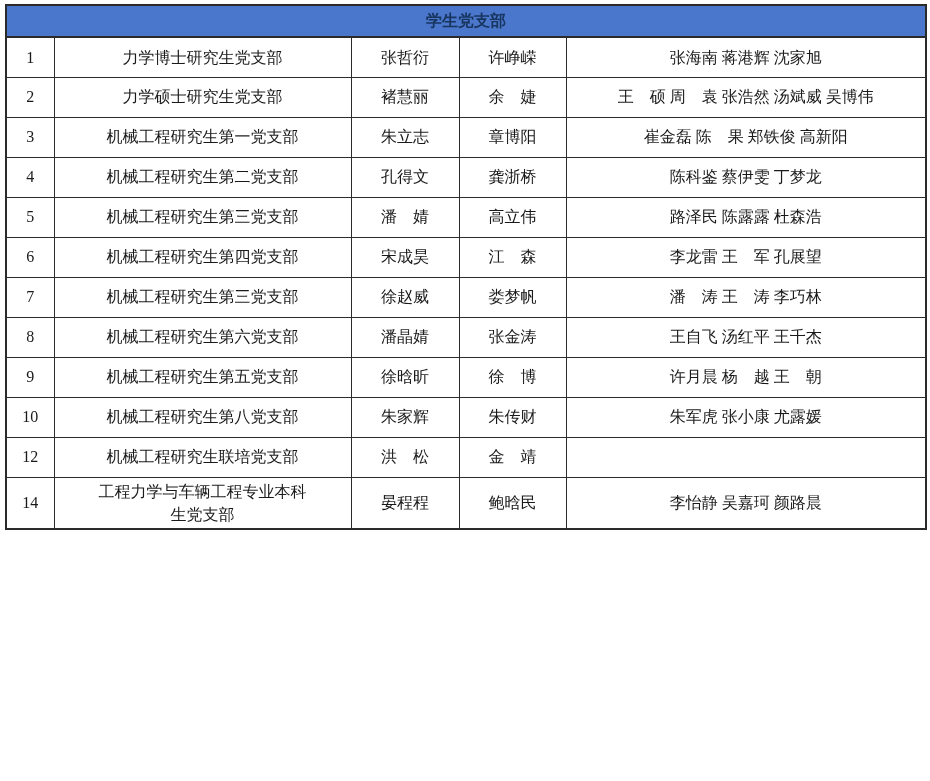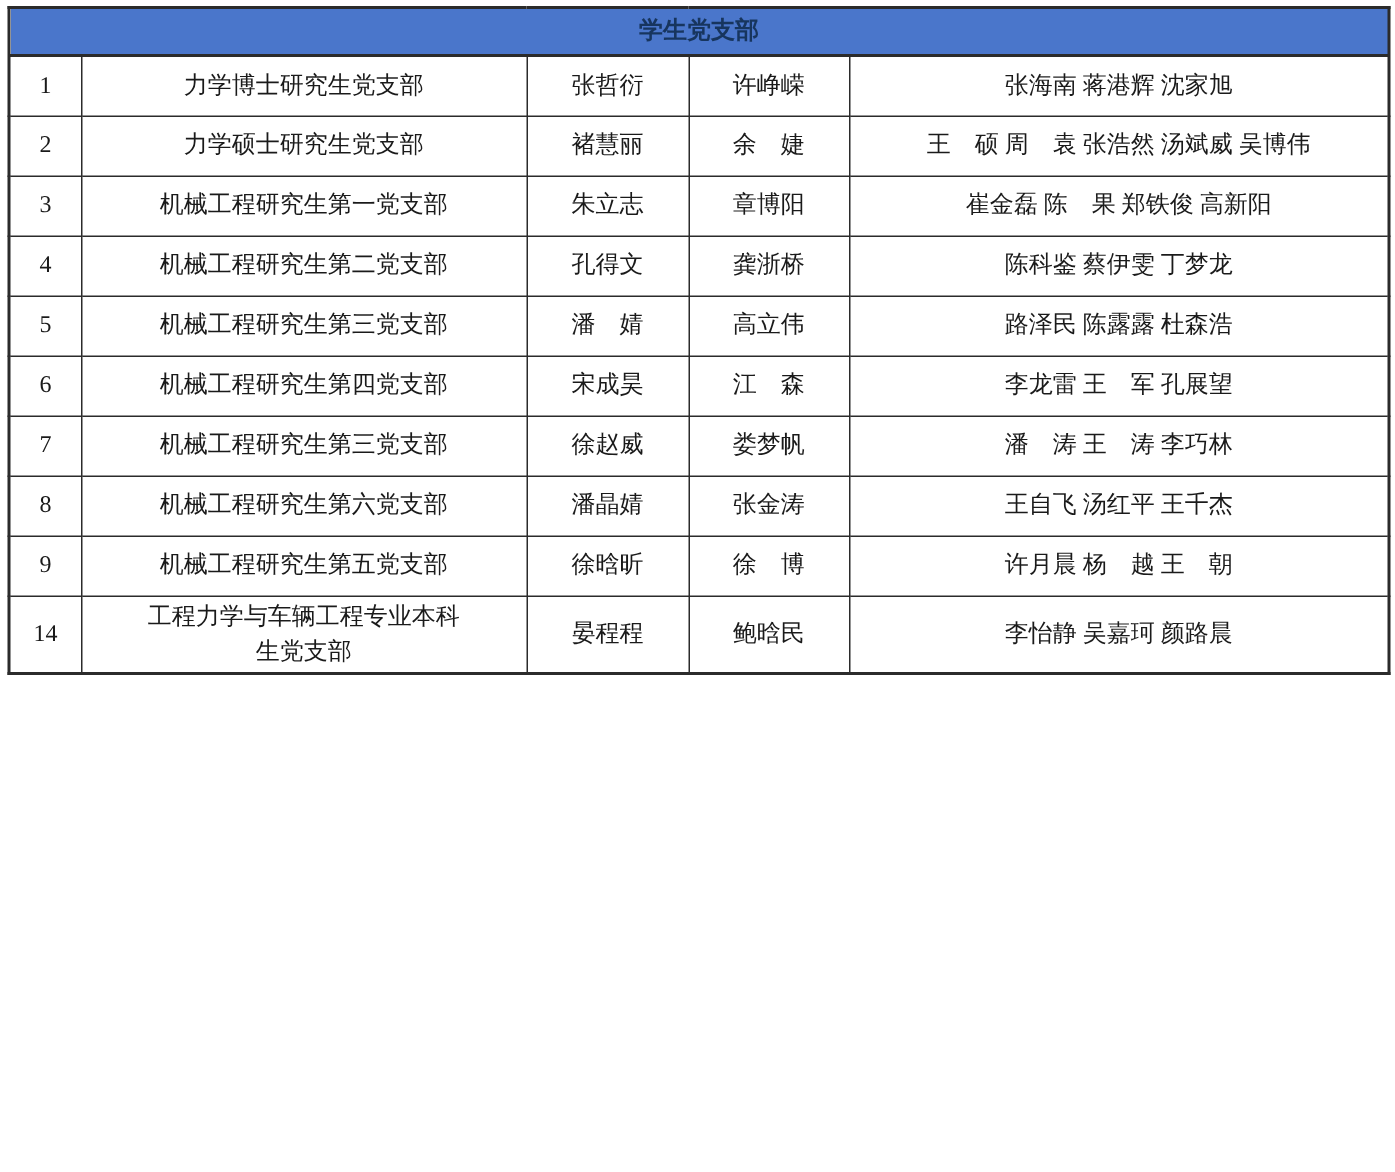--- a/index.html
+++ b/index.html
@@ -138,20 +138,34 @@
           <td class="cell-members">王自飞 汤红平 王千杰</td>
         </tr>
         <tr>
           <td class="cell-index">9</td>
           <td class="cell-name">机械工程研究生第五党支部</td>
           <td class="cell-secretary">徐晗昕</td>
           <td class="cell-deputy">徐　博</td>
           <td class="cell-members">许月晨 杨　越 王　朝</td>
         </tr>
         <tr>
+          <td class="cell-index">10</td>
+          <td class="cell-name">机械工程研究生第八党支部</td>
+          <td class="cell-secretary">朱家辉</td>
+          <td class="cell-deputy">朱传财</td>
+          <td class="cell-members">朱军虎 张小康 尤露媛</td>
+        </tr>
+        <tr>
+          <td class="cell-index">12</td>
+          <td class="cell-name">机械工程研究生联培党支部</td>
+          <td class="cell-secretary">洪　松</td>
+          <td class="cell-deputy">金　靖</td>
+          <td class="cell-members"></td>
+        </tr>
+        <tr>
           <td class="cell-index">14</td>
           <td class="cell-name">工程力学与车辆工程专业本科
 生党支部</td>
           <td class="cell-secretary">晏程程</td>
           <td class="cell-deputy">鲍晗民</td>
           <td class="cell-members">李怡静 吴嘉珂 颜路晨</td>
         </tr>
       </tbody>
   </table>
 </div>

